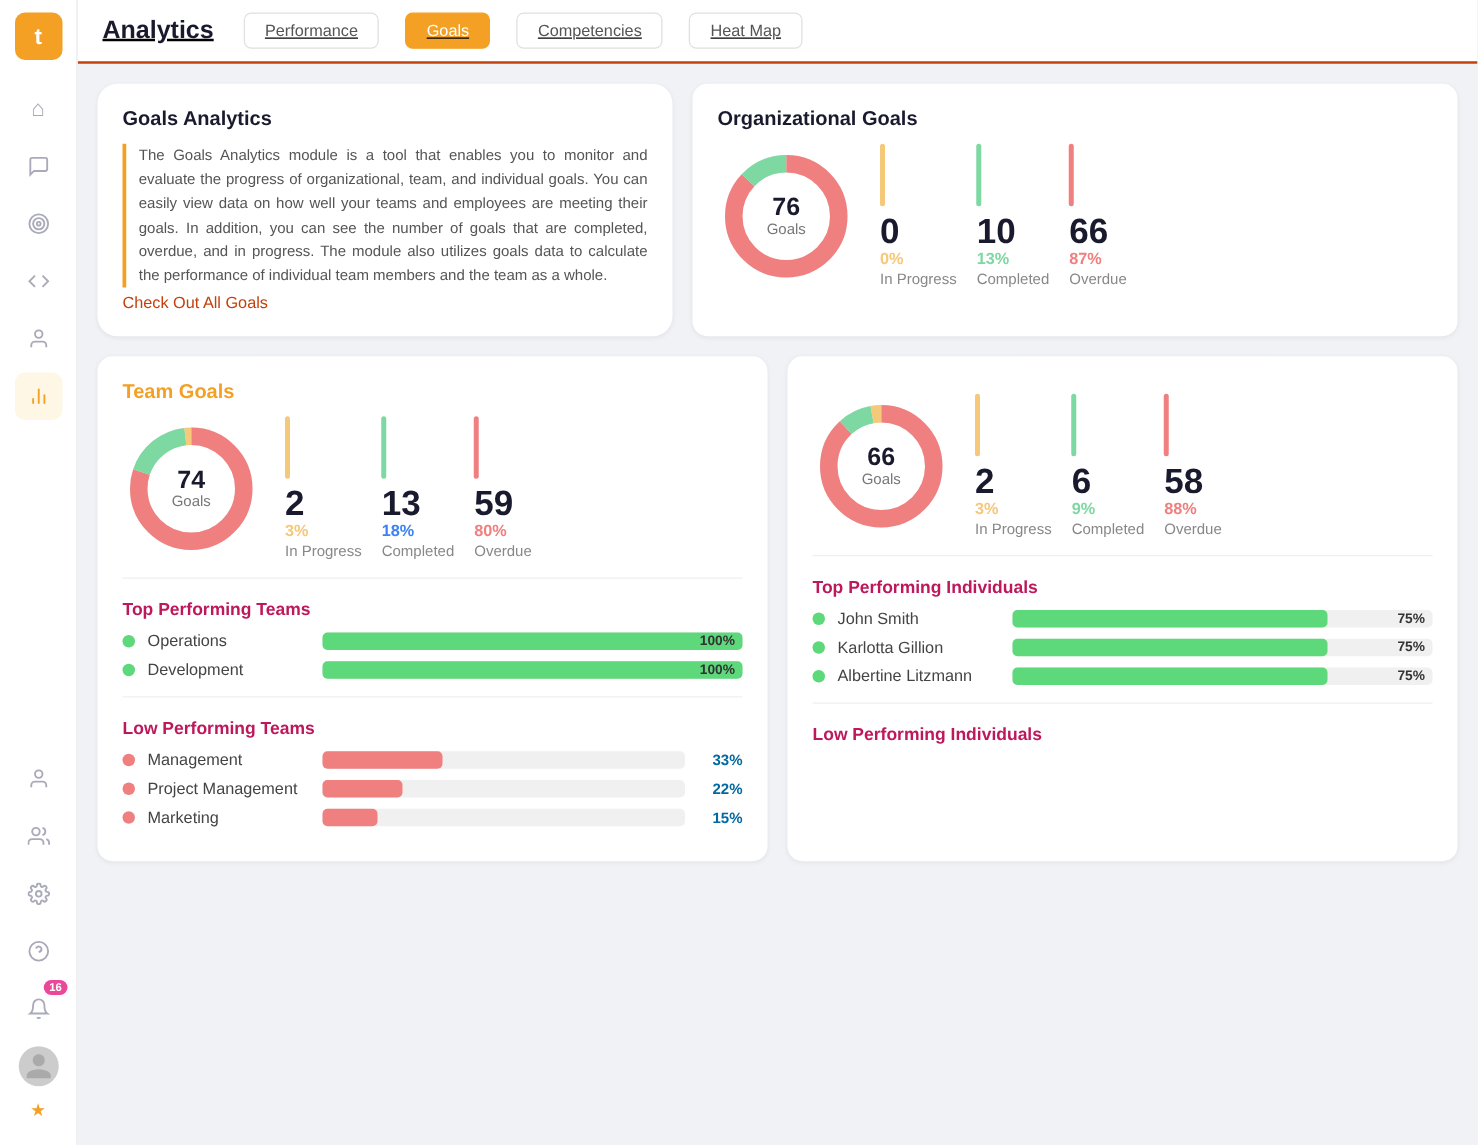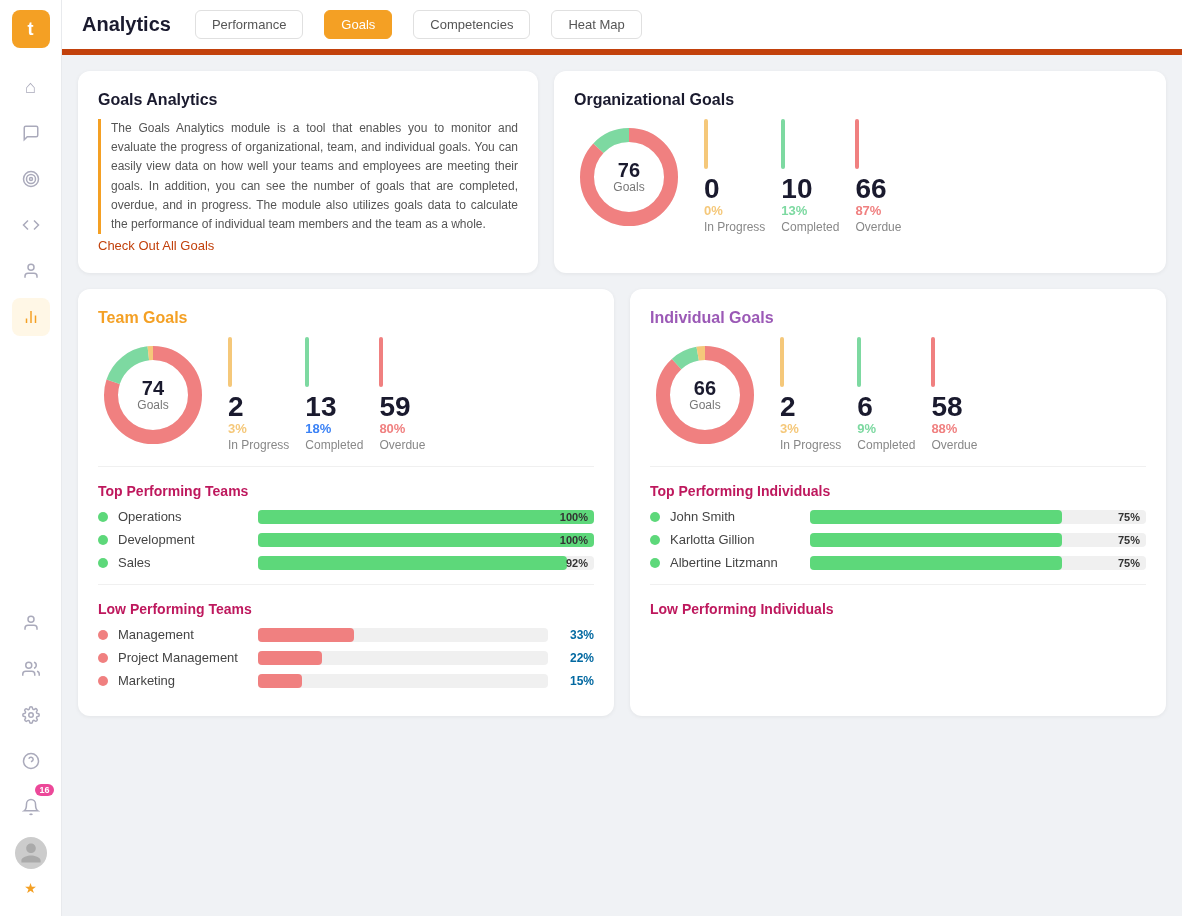--- a/index.html
+++ b/index.html
@@ -61,22 +61,23 @@
     
     .main { flex: 1; display: flex; flex-direction: column; overflow: hidden; }
 
     
     .header {
       background: #fff;
       padding: 10px 20px;
       display: flex;
       align-items: center;
       gap: 16px;
-      border-bottom: 6px solid #c2410c;
+      border-bottom: 2px solid #c2410c;
       flex-shrink: 0;
+      text-decoration: underline;
     }
     .header-title {
       font-size: 20px;
       font-weight: 700;
       color: #1a1a2e;
       margin-right: 8px;
     }
     .tabs { display: flex; gap: 21px; }
     .tab {
       padding: 6px 16px;
@@ -102,21 +103,21 @@
 
     
     .card {
       background: #fff;
       border-radius: 12px;
       padding: 20px;
       box-shadow: 0 1px 4px rgba(0,0,0,0.06);
     }
 
     .top-row { display: flex; gap: 16px; }
-    .goals-intro { flex: 0 0 460px; }
+    .goals-intro { flex: 0 0 460px; border-radius: 16px; }
     .org-goals-card { flex: 1; }
 
     .section-title {
       font-size: 16px;
       font-weight: 700;
       color: #1a1a2e;
       margin-bottom: 10px;
     }
     .section-title.orange { color: #f4a024; }
     .section-title.purple { color: #9b59b6; }
@@ -394,28 +395,20 @@
             </div>
           </div>
           <div class="perf-row">
             <div class="perf-dot" style="background:#5dd87a"></div>
             <div class="perf-name">Development</div>
             <div class="perf-bar-wrap">
               <div class="perf-bar" style="width:100%;background:#5dd87a"></div>
               <span class="perf-pct">100%</span>
             </div>
           </div>
-          <div class="perf-row">
-            <div class="perf-dot" style="background:#5dd87a"></div>
-            <div class="perf-name">Sales</div>
-            <div class="perf-bar-wrap">
-              <div class="perf-bar" style="width:92%;background:#5dd87a"></div>
-              <span class="perf-pct">92%</span>
-            </div>
-          </div>
         </div>
 
         <hr class="divider">
 
         <div class="performing-section">
           <div class="performing-title">Low Performing Teams</div>
           <div class="perf-row">
             <div class="perf-dot" style="background:#f08080"></div>
             <div class="perf-name">Management</div>
             <div class="perf-bar-wrap">
@@ -436,21 +429,20 @@
             <div class="perf-name">Marketing</div>
             <div class="perf-bar-wrap">
               <div class="perf-bar" style="width:15%;background:#f08080"></div>
             </div>
             <span class="perf-pct-outside">15%</span>
           </div>
         </div>
       </div>
 
       <div class="card half-card">
-        <div class="section-title purple">Individual Goals</div>
         <div class="stats-row">
           <div class="donut-wrap">
             <svg class="donut" width="110" height="110" viewBox="0 0 110 110">
               <circle cx="55" cy="55" r="42" fill="none" stroke="#f0f0f0" stroke-width="14"></circle>
               <circle cx="55" cy="55" r="42" fill="none" stroke="#f08080" stroke-width="14" stroke-dasharray="232.3 264" stroke-dashoffset="0"></circle>
               <circle cx="55" cy="55" r="42" fill="none" stroke="#7dd9a1" stroke-width="14" stroke-dasharray="23.8 264" stroke-dashoffset="-232.3"></circle>
               <circle cx="55" cy="55" r="42" fill="none" stroke="#f5c87a" stroke-width="14" stroke-dasharray="7.9 264" stroke-dashoffset="-256.1"></circle>
             </svg>
             <div class="donut-center">
               <div class="donut-number">66</div>

